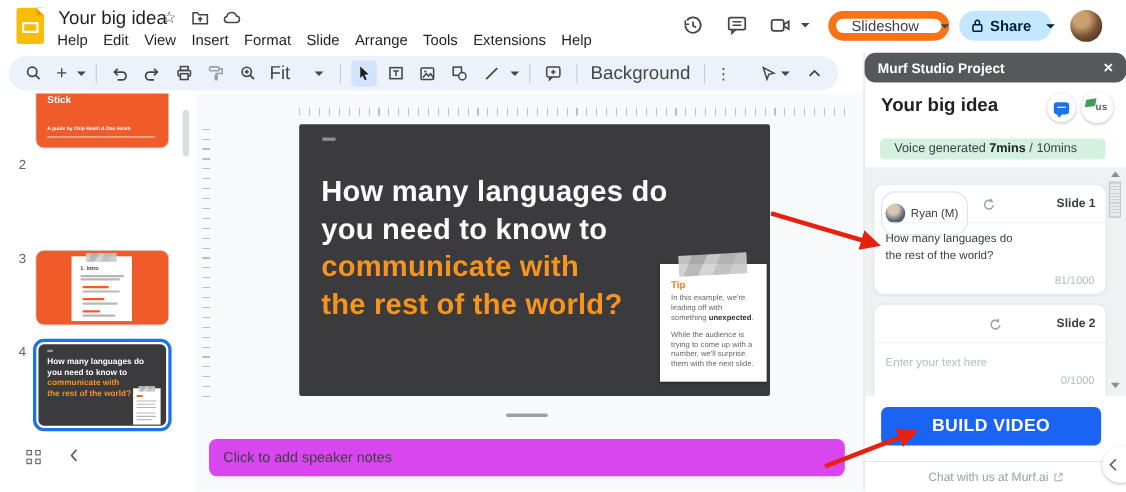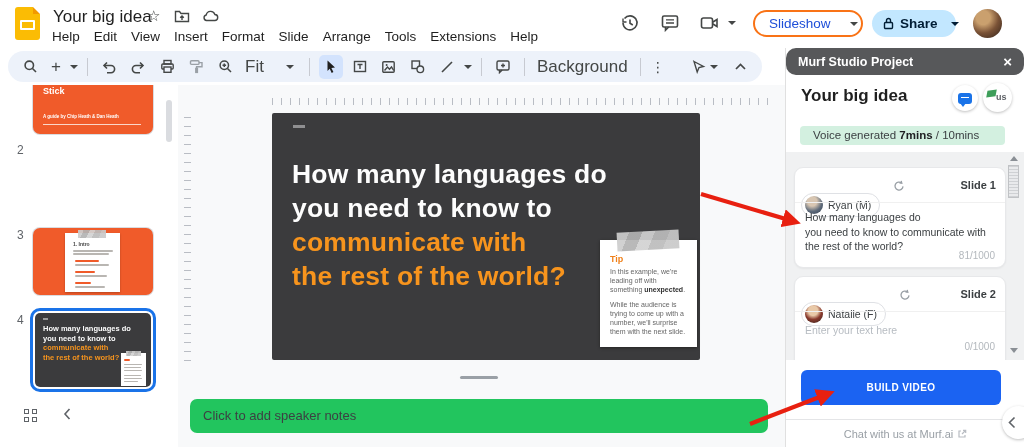--- a/index.html
+++ b/index.html
@@ -11,21 +11,21 @@
 
   
   .slides-logo { width:25px; height:33px; background:#fbbc04; border-radius:3px; position:relative; }
   .slides-logo .fold { position:absolute; top:0; right:0; width:0; height:0; border-bottom:7px solid #f29900; border-right:7px solid #fff; }
   .slides-logo .inner { position:absolute; left:5px; right:5px; top:13px; height:10px; border:2.5px solid #fff; border-radius:1px; }
   .doc-title { font-size:17px; color:#1f1f1f; white-space:nowrap; }
   .menu-item { font-size:13.5px; color:#1f1f1f; padding:3px 7px; border-radius:4px; cursor:default; }
   .ticon { color:#444746; display:inline-flex; align-items:center; justify-content:center; }
   .caret { width:0; height:0; border-left:4px solid transparent; border-right:4px solid transparent; border-top:4.5px solid #444746; display:inline-block; }
   .pill { border-radius:16px; height:27px; display:flex; align-items:center; }
-  .slideshow-pill { border:2px solid #f97316; color:#1d4ed8; font-size:13.5px; }
+  .slideshow-pill { border:7px solid #f97316; color:#404040; font-size:13.5px; }
   .share-pill { background:#c2e7ff; color:#001d35; font-size:13.5px; font-weight:bold; }
   .avatar-top { width:29px; height:29px; border-radius:50%; background:radial-gradient(circle at 35% 30%, #caa06e 0 25%, #7a5236 55%, #2e2118 100%); }
 
   
   .toolbar { background:#edf2fa; border-radius:16px; display:flex; align-items:center; gap:5px; padding:0 10px; }
   .tb-div { width:1px; height:18px; background:#c7cad1; margin:0 4px; }
   .tb-btn { width:24px; height:24px; display:flex; align-items:center; justify-content:center; border-radius:5px; color:#444746; }
   .tb-btn.sel { background:#d3e3fd; }
   .tb-label { font-size:17px; color:#444746; padding:0 3px; }
 
@@ -33,34 +33,34 @@
   .thumb-num { font-size:12px; color:#5f6368; }
   .thumb { position:absolute; left:33px; width:120px; border-radius:7px; overflow:hidden; box-shadow:0 0 0 1px #dadce0; background:#fff; }
   .bar { position:absolute; height:2px; background:#b9b6b2; border-radius:1px; }
   .obar { background:#f05b2a; }
 
   
   .ruler-h { background:repeating-linear-gradient(90deg, #b9bdc4 0 1px, transparent 1px 9px); }
   .ruler-v { background:repeating-linear-gradient(0deg, #b9bdc4 0 1px, transparent 1px 9px); }
   .slide-head { font-weight:bold; font-size:26.5px; line-height:34px; letter-spacing:.2px; }
   .tape { background:linear-gradient(115deg,#cdcdcd 0 18%,#b3b3b3 18% 37%,#d2d2d2 37% 55%,#bcbcbc 55% 76%,#c9c9c9 76%); opacity:.92; }
-  .notes-box { background:#22c55e; border-radius:7px; font-size:13px; color:#3c4043; }
+  .notes-box { background:#d946ef; border-radius:7px; font-size:13px; color:#3c4043; }
 
   
   .murf { background:#fff; border-left:1px solid #e0e0e0; }
   .murf-head { background:#57585a; color:#fff; font-size:12.5px; font-weight:bold;border-radius:10px; }
   .badge { background:#d3f0e0; border-radius:4px; font-size:11.5px; color:#3c4043; }
   .circle-btn { border-radius:50%; background:#fff; box-shadow:0 1px 3px rgba(0,0,0,.25); display:flex; align-items:center; justify-content:center; }
   .vblock { position:absolute; left:8px; width:212px; background:#fff; border:1px solid #e7e8ea; border-radius:9px; box-shadow:0 1px 2px rgba(0,0,0,.05); }
-  .vpill { position:absolute; left:6px; top:6px; height:24px; border:1px solid #dfe1e5; border-radius:13px; display:flex; align-items:center; gap:5px; padding:0 8px 0 3px; font-size:10.5px; color:#3c4043; background:#fff;margin-top:19px; }
+  .vpill { position:absolute; left:6px; top:6px; height:40px; border:1px solid #dfe1e5; border-radius:13px; display:flex; align-items:center; gap:5px; padding:0 8px 0 3px; font-size:10.5px; color:#3c4043; background:#fff; }
   .vavatar { width:18px; height:18px; border-radius:50%; }
   .slide-label { position:absolute; right:9px; top:11px; font-size:11px; font-weight:bold; color:#3c4043; }
   .vtext { font-size:10.5px; line-height:14.5px; color:#3c4043; }
   .vcount { position:absolute; right:10px; font-size:10px; color:#b3b8bd; }
-  .build-btn { background:#1b63f2; color:#fff; border:none; border-radius:6px; font-size:10px; font-weight:bold; letter-spacing:.4px; font-family:"Liberation Sans",sans-serif; }
+  .build-btn { background:#1b63f2; color:#fff; border:none; border-radius:6px; font-size:16px; font-weight:bold; letter-spacing:.4px; font-family:"Liberation Sans",sans-serif; }
   .scroll-thumb { background:repeating-linear-gradient(0deg,#cfd1d4 0 1px,#e9eaec 1px 3px); border:1px solid #c0c2c5; }
   .tri-up { width:0;height:0;border-left:4px solid transparent;border-right:4px solid transparent;border-bottom:5px solid #8a8f95; }
   .tri-dn { width:0;height:0;border-left:4px solid transparent;border-right:4px solid transparent;border-top:5px solid #8a8f95; }
 </style>
 </head>
 <body>
 
 <div id="screen">
 
   <div class="abs" style="left:0;top:0;width:1024px;height:48px;background:#fff;">
@@ -374,31 +374,26 @@
         <span class="abs" style="left:98px;top:12px;">
           <svg width="12" height="12" viewBox="0 0 12 12" fill="none" stroke="#9aa0a6" stroke-width="1.3">
               <path d="M10 6.4A4 4 0 1 1 8.6 3"></path>
               <path d="M8.2 0.9l.6 2.4-2.4-.4"></path>
             </svg>
         </span>
         <span class="slide-label">Slide 1</span>
         <span style="position:absolute;left:0;right:0;top:34px;height:1px;background:#f0f0f0;"></span>
         <div class="vtext" style="position:absolute;left:10px;top:42px;">
           <div>How many languages do</div>
-          <div>you need to know to communicate with</div>
           <div>the rest of the world?</div>
         </div>
         <span class="vcount" style="bottom:6px;">81/1000</span>
       </div>
 
       <div class="vblock" style="top:124px;height:110px;">
-        <span class="vpill">
-          <span class="vavatar" style="background:radial-gradient(circle at 45% 32%, #e9c9a8 0 30%, #8a3b2e 55%, #2b1d18 100%);"></span>
-          <span>Natalie (F)</span>
-        </span>
         <span class="abs" style="left:104px;top:12px;">
           <svg width="12" height="12" viewBox="0 0 12 12" fill="none" stroke="#9aa0a6" stroke-width="1.3">
               <path d="M10 6.4A4 4 0 1 1 8.6 3"></path>
               <path d="M8.2 0.9l.6 2.4-2.4-.4"></path>
             </svg>
         </span>
         <span class="slide-label">Slide 2</span>
         <span style="position:absolute;left:0;right:0;top:34px;height:1px;background:#f0f0f0;"></span>
         <div class="vtext" style="position:absolute;left:10px;top:46px;color:#b7bcc2;">Enter your text here</div>
         <span class="vcount" style="top:64px;">0/1000</span>

